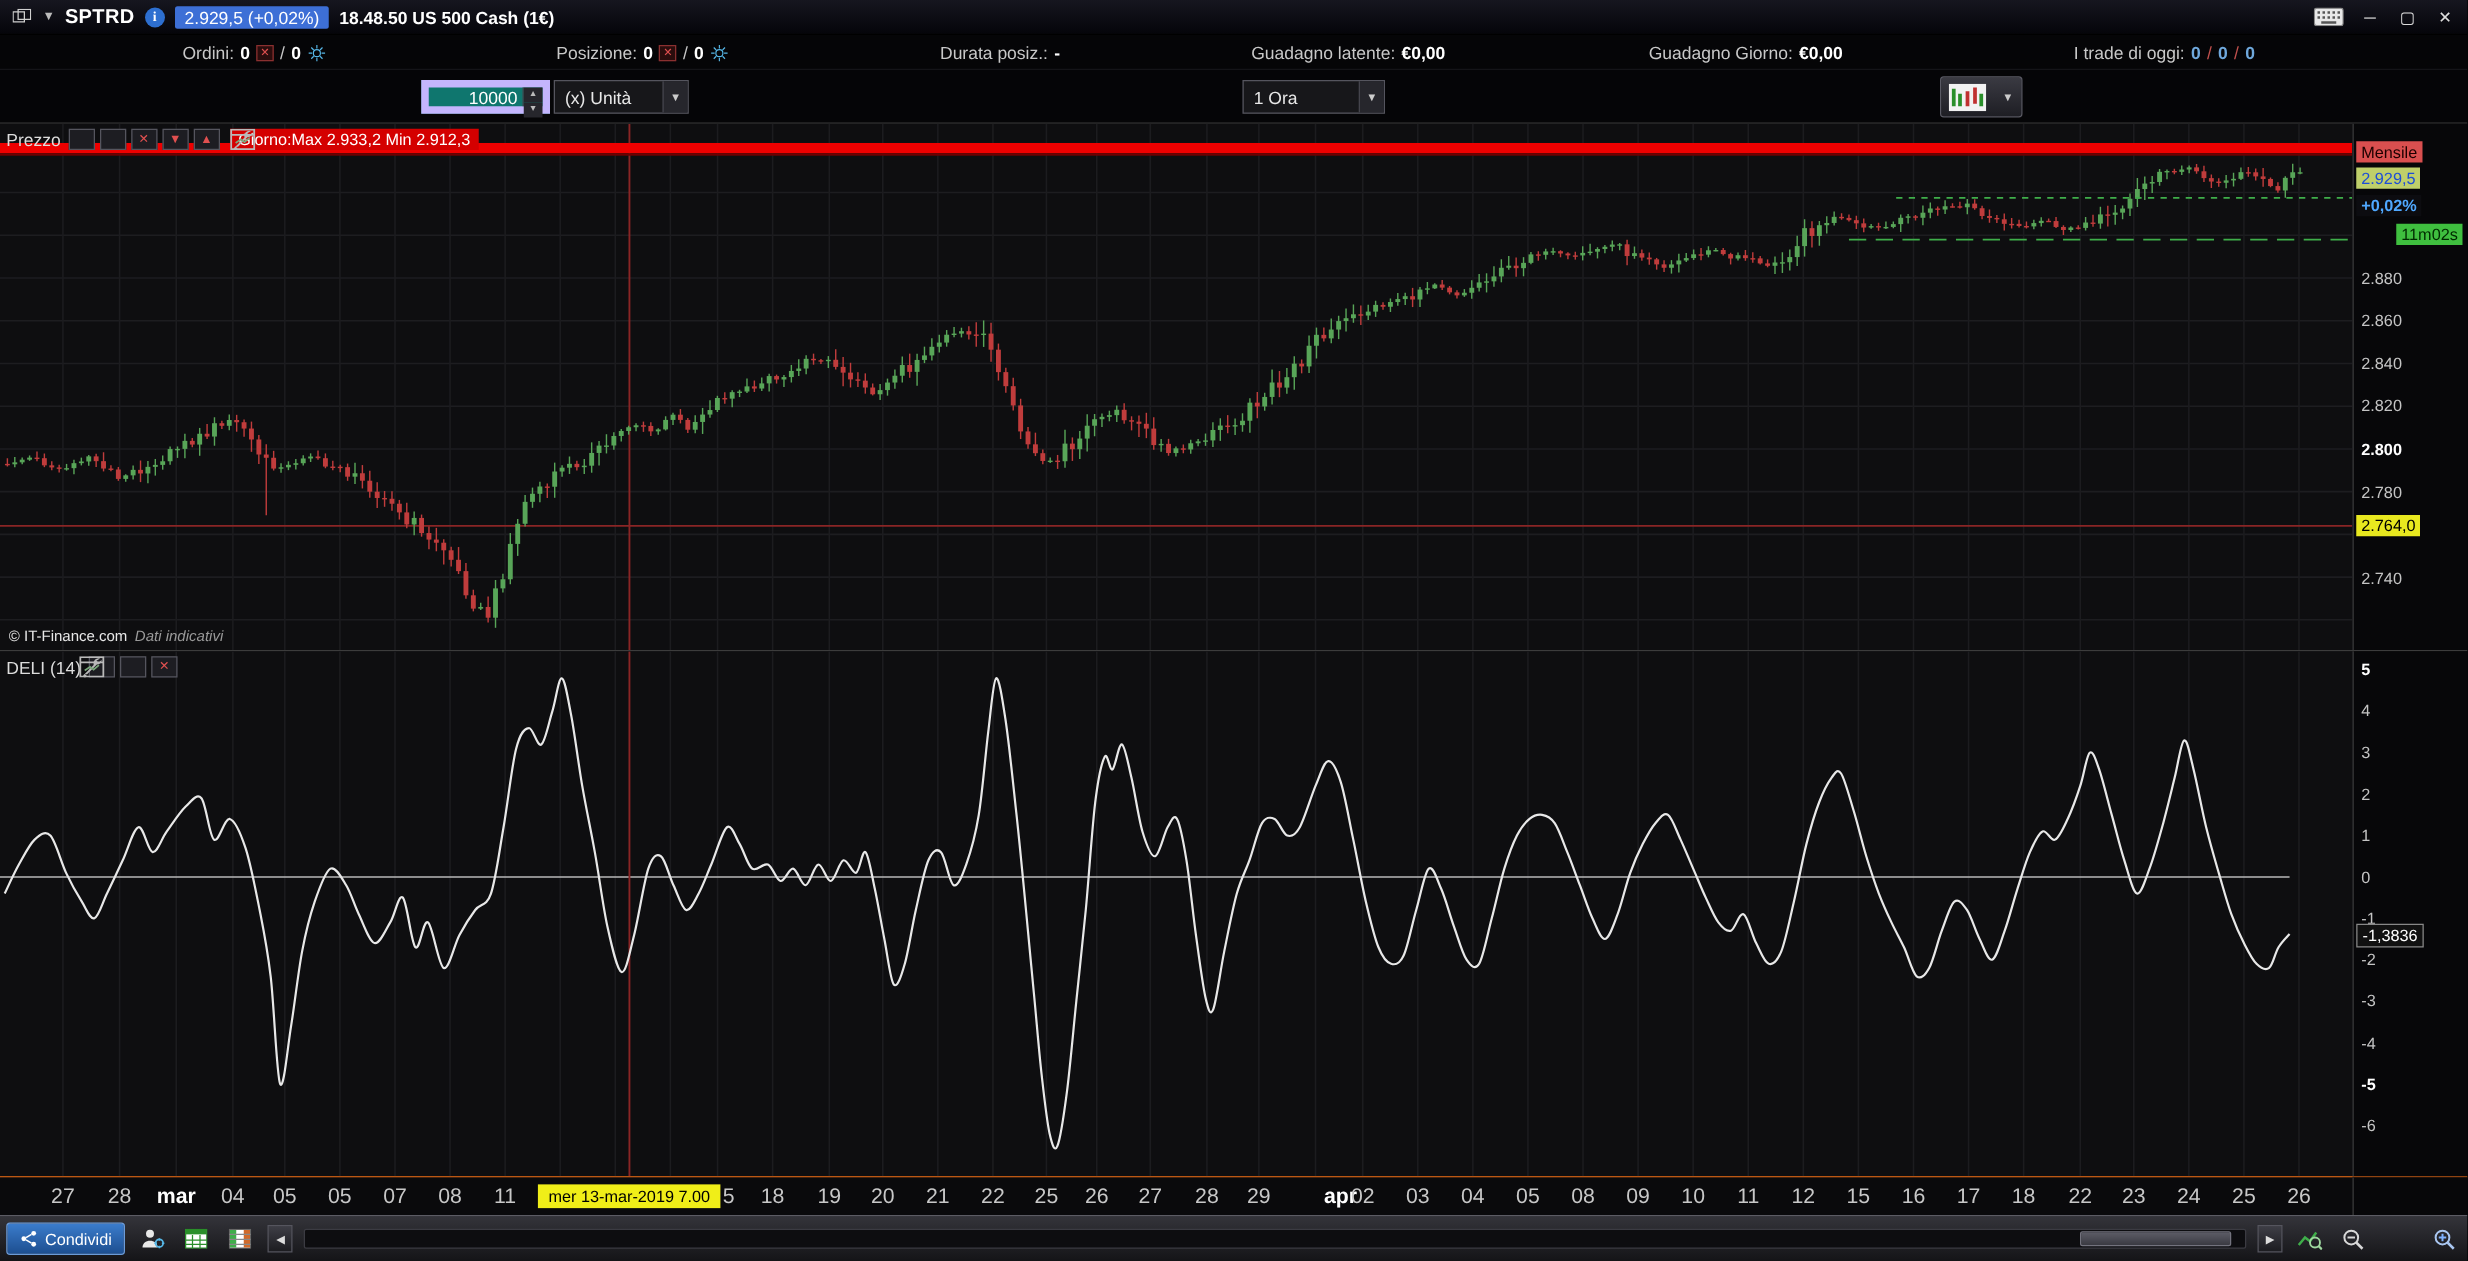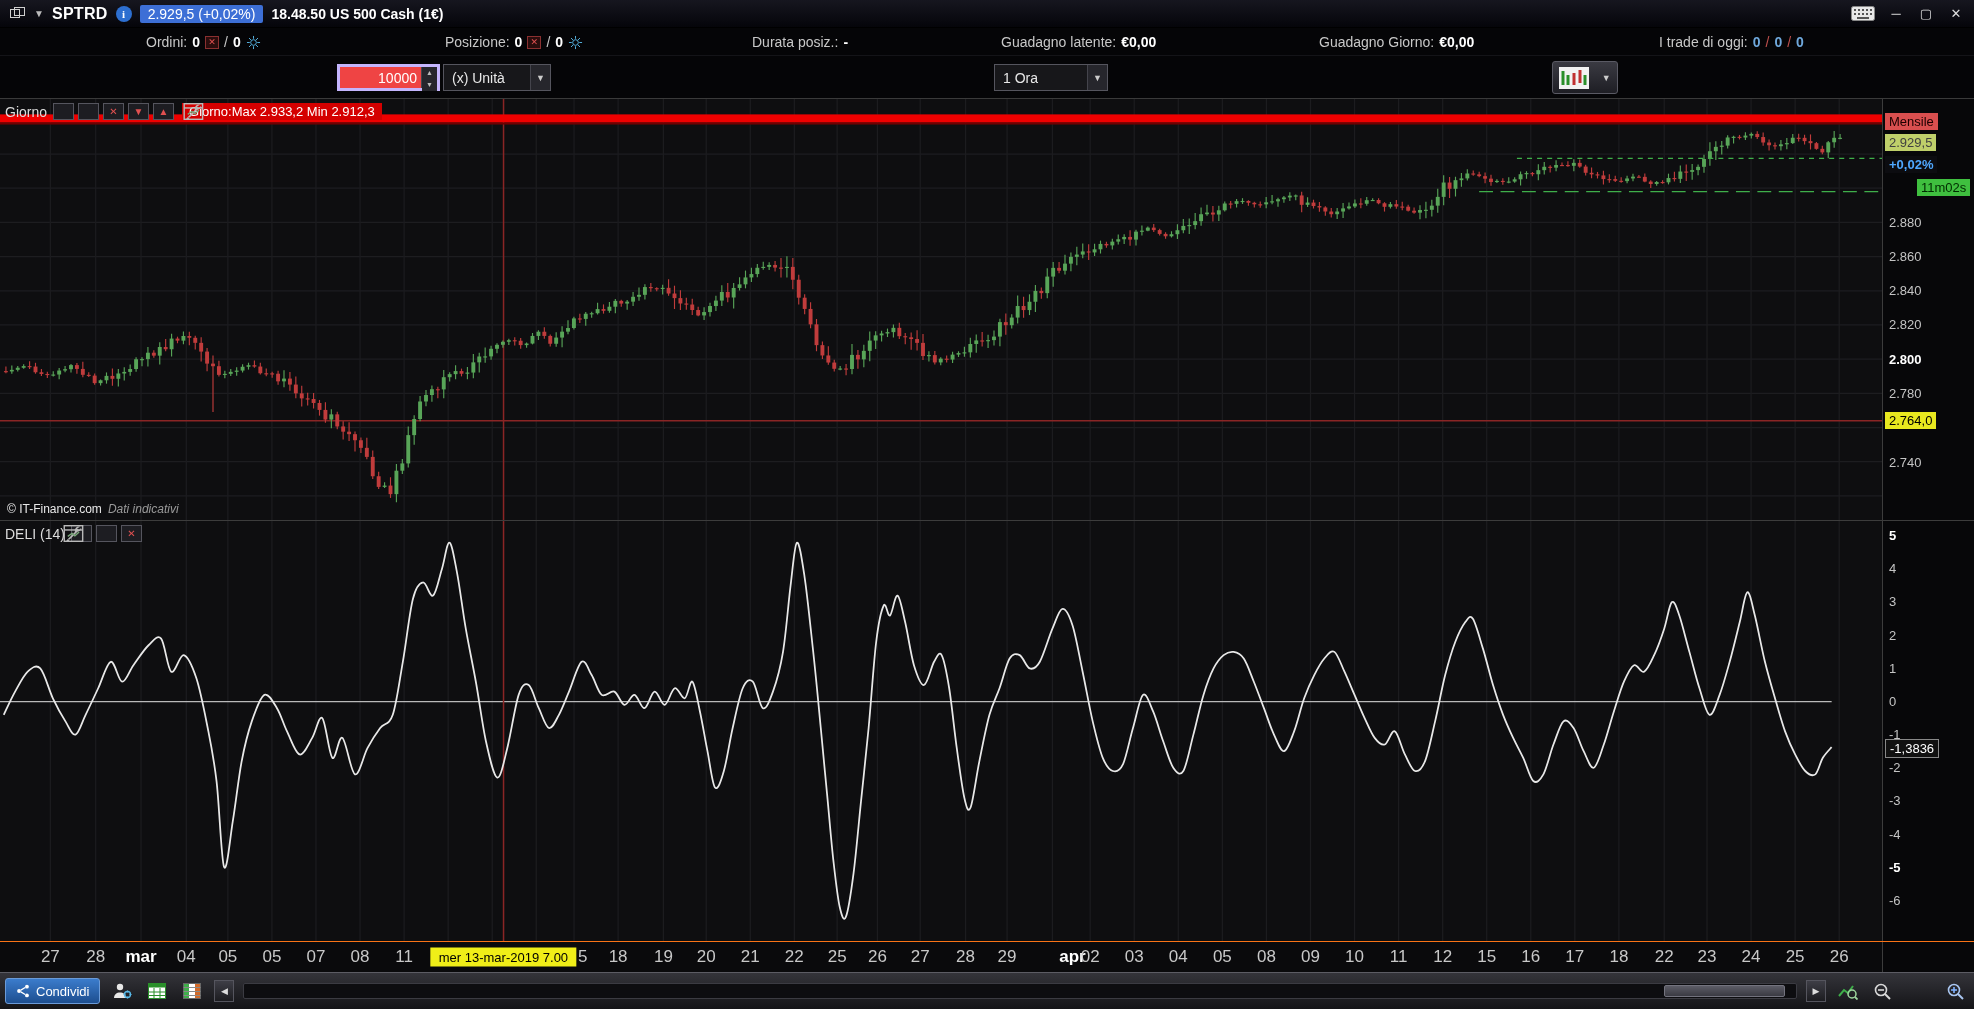--- a/index.html
+++ b/index.html
@@ -24,21 +24,21 @@
   .tgroup{position:absolute;top:0;height:28px;display:flex;align-items:center;gap:5px;white-space:nowrap;}
   .tlabel{color:#c8c8c8;}
   .tval{color:#fff;font-weight:bold;}
   .tval-blue{color:#6fa8dc;font-weight:bold;}
   .tsep{color:#c0504d;}
   .xbox{width:14px;height:13px;background:#2a0d0d;border:1px solid #8a3030;color:#e05050;font-size:9px;
     line-height:11px;text-align:center;cursor:pointer;}
   .gearico{width:15px;height:15px;cursor:pointer;display:inline-block;}
 
   .toolbar2{position:relative;height:43px;background:#050507;border-bottom:1px solid #3a3a3a;}
-  .spinner{position:absolute;left:337px;top:8px;width:103px;height:27px;background:#ef4444;border:3px solid #c4b5fd;
+  .spinner{position:absolute;left:337px;top:8px;width:103px;height:27px;background:#0f766e;border:6px solid #c4b5fd;
     display:flex;align-items:center;}
   .spinner input{flex:1;background:transparent;border:0;color:#fff;font-size:14px;text-align:right;padding-right:4px;
     font-family:"Liberation Sans",sans-serif;outline:none;width:70px;}
   .spin-arrows{width:16px;height:100%;display:flex;flex-direction:column;border-left:1px solid #44444c;}
   .spin-arrows div{flex:1;font-size:7px;color:#bbb;text-align:center;line-height:12px;cursor:pointer;background:#26262c;}
   .ddl{position:absolute;top:8px;height:27px;background:#17171a;border:1px solid #55555e;display:flex;
     align-items:center;color:#e8e8e8;font-size:14px;cursor:pointer;}
   .ddl .txt{flex:1;padding:0 8px;white-space:nowrap;}
   .ddl .car{width:20px;height:100%;background:#26262c;border-left:1px solid #44444c;color:#ccc;font-size:9px;
     display:flex;align-items:center;justify-content:center;}
@@ -50,21 +50,21 @@
   .panel{position:relative;display:flex;}
   .price-panel{height:422px;border-bottom:1px solid #3c3c3c;}
   .deli-panel{height:421px;border-bottom:1px solid #f97316;}
   .plot{position:relative;width:1882px;height:100%;overflow:hidden;}
   .plot svg{position:absolute;left:0;top:0;width:100%;height:100%;display:block;}
   .axis-col{position:relative;width:92px;height:100%;background:#070709;border-left:1px solid #3c3c3c;}
   .axis-lab{position:absolute;left:6px;font-size:13px;color:#c4c4c4;white-space:nowrap;}
   .axis-lab.bold{color:#fff;font-weight:bold;}
   .chip{position:absolute;left:2px;font-size:13px;padding:1px 4px;white-space:nowrap;z-index:3;}
   .chip-period{background:#d94f4f;color:#1d0000;}
-  .chip-last{background:#bfcf6a;color:#404040;}
+  .chip-last{background:#bfcf6a;color:#1d4ed8;}
   .chip-change{color:#4fa8ff;font-weight:bold;background:#0c0c10;}
   .chip-count{background:#3fbf3f;color:#002b00;margin-left:32px;}
   .chip-level{background:#e8e81f;color:#000;}
   .chip-deliv{background:#111;color:#fff;border:1px solid #888;}
 
   .panel-header{position:absolute;top:4px;left:5px;display:flex;align-items:center;gap:4px;z-index:6;}
   .ptitle{color:#ddd;font-size:14px;margin-right:2px;}
   .ph-btn{width:21px;height:17px;background:#1d1d22;border:1px solid #55555e;display:flex;align-items:center;
     justify-content:center;cursor:pointer;font-size:10px;line-height:10px;}
   .ph-red{color:#e05050;}
@@ -896,21 +896,21 @@
             <line x1="1457.0000000000082" y1="25.49840295099648" x2="1457.0000000000082" y2="38.84331538124982" stroke="#58a558" stroke-width="0.9"></line>
             <rect x="1455.4500000000082" y="30.879999999999995" width="3.1" height="3.544213094361396" fill="#58a558"></rect>
             <line x1="1461.7000000000082" y1="27.87808490530793" x2="1461.7000000000082" y2="32.08819625343651" stroke="#58a558" stroke-width="0.9"></line>
             <rect x="1460.1500000000083" y="30.879999999999995" width="3.1" height="0.9" fill="#58a558"></rect>
             <line x1="1205" y1="47.19999999999999" x2="1495" y2="47.19999999999999" stroke="#3fae4a" stroke-width="1.1" stroke-dasharray="4,4"></line>
             <line x1="1175" y1="73.72" x2="1495" y2="73.72" stroke="#3fae4a" stroke-width="1.1" stroke-dasharray="11,6"></line>
             <rect x="0" y="12.23999999999998" width="1495" height="6.5" fill="#ee0000"></rect>
             <rect x="0" y="18.73999999999998" width="1495" height="1.6" fill="#6e0000"></rect>
           </svg>
         <div class="panel-header">
-          <span class="ptitle">Giorno</span>
+          <span class="ptitle">Prezzo</span>
           <span class="ph-btn">
             <svg width="12" height="12" viewBox="0 0 14 14">
                 <path d="M12.5 1.5a3.4 3.4 0 0 0-4.3 4.3L2 12l1.9-0.1 6.4-6.4a3.4 3.4 0 0 0 3.2-3.2l-1.9 1.9-1.6-1.3z" fill="#b9b9b9"></path>
                 <path d="M1.5 12.5l1.6 1" stroke="#b9b9b9" stroke-width="2"></path>
               </svg>
           </span>
           <span class="ph-btn">
             <svg width="12" height="11" viewBox="0 0 14 12">
                 <rect x="0.5" y="0.5" width="13" height="11" fill="none" stroke="#b9b9b9"></rect>
                 <path d="M0.5 3.5h13" stroke="#b9b9b9"></path>

